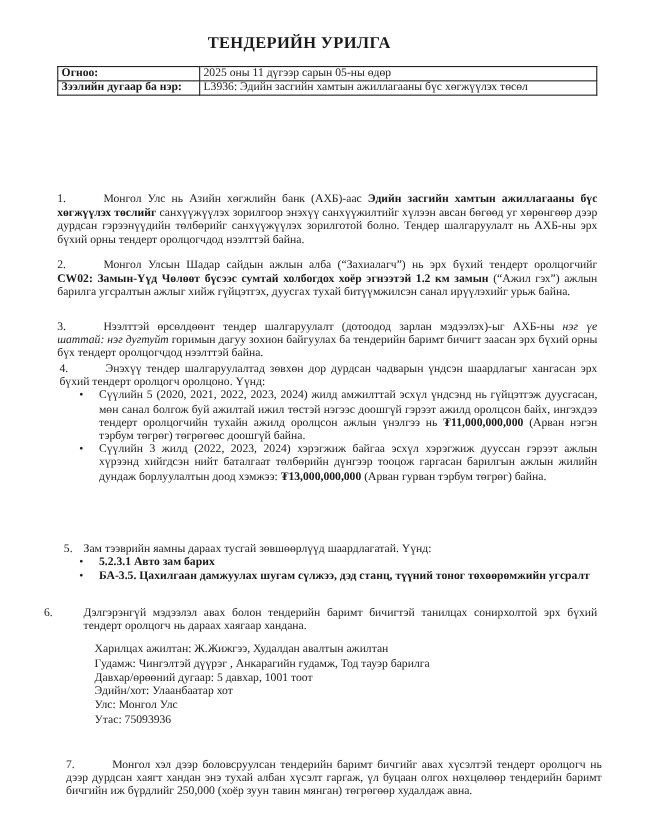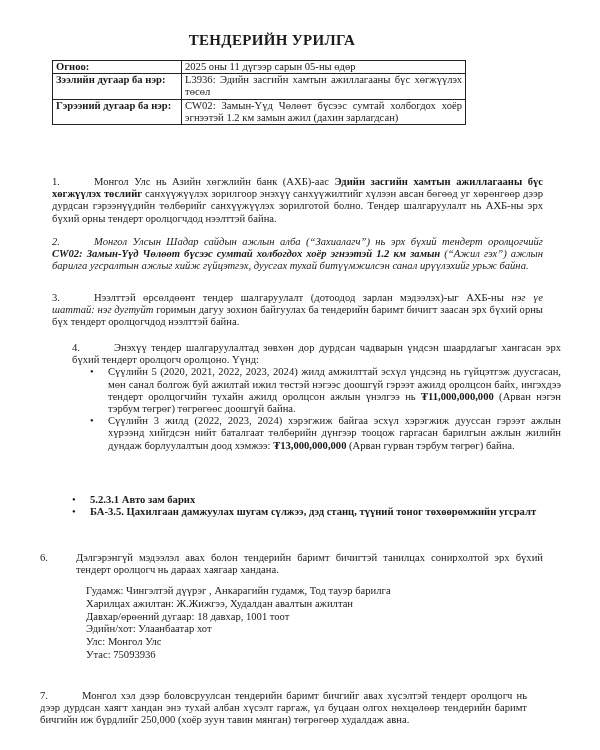--- a/index.html
+++ b/index.html
@@ -6,21 +6,21 @@
   body {
     width: 600px; height: 750px; overflow: hidden; position: relative;
     font-family: "Liberation Serif", "DejaVu Serif", serif;
     color: #1a1a1a; font-size: 10.6px; line-height: 12.2px;
   }
   .title {
     position: absolute; top: 34px; left: 0; width: 544px; text-align: center;
     font-weight: bold; font-size: 15px; letter-spacing: 0.3px;
   }
   table.info {
-    position: absolute; top: 60px; left: 52px; width: 414px;
+    position: absolute; top: 60px; left: 52px; width: 491px;
     border-collapse: collapse; font-size: 10.6px; line-height: 12.2px;
   }
   table.info td { border: 1.3px solid #222; padding: 0 3px; vertical-align: top; }
   table.info td.k { width: 122px; font-weight: bold; }
   table.info td.v { text-align: justify; }
   .p { position: absolute; left: 52px; width: 491px; text-align: justify; }
   .num { display: inline-block; width: 42px; }
   .num-short { display: inline-block; width: 18px; }
   ul.bul { list-style: none; margin: 0; padding: 0; }
   ul.bul li { position: relative; padding-left: 22px; text-align: justify; }
@@ -38,74 +38,71 @@
 <table class="info">
   <tbody>
       <tr>
     <td class="k">Огноо:</td>
     <td class="v">2025 оны 11 дүгээр сарын 05-ны өдөр</td>
   </tr>
   <tr>
     <td class="k">Зээлийн дугаар ба нэр:</td>
     <td class="v">L3936: Эдийн засгийн хамтын ажиллагааны бүс хөгжүүлэх төсөл</td>
   </tr>
-  <tr>
-    <td class="k">Гэрээний дугаар ба нэр:</td>
-    <td class="v">CW02: Замын-Үүд Чөлөөт бүсээс сумтай холбогдох хоёр эгнээтэй 1.2 км замын ажил (дахин зарлагдсан)</td>
-  </tr>
 </tbody>
   </table>
 
 <div class="p" style="top:176px;">
   <span class="num">1.</span><span>Монгол Улс нь Азийн хөгжлийн банк (АХБ)-аас </span><b>Эдийн засгийн хамтын ажиллагааны бүс хөгжүүлэх төслийг</b><span> санхүүжүүлэх зорилгоор энэхүү санхүүжилтийг хүлээн авсан бөгөөд уг хөрөнгөөр дээр дурдсан гэрээнүүдийн төлбөрийг санхүүжүүлэх зорилготой болно. Тендер шалгаруулалт нь АХБ-ны эрх бүхий орны тендерт оролцогчдод нээлттэй байна.</span>
 </div>
 
-<div class="p" style="top:236px;font-style:italic;">
+<div class="p" style="top:236px;">
   <span class="num">2.</span><span>Монгол Улсын Шадар сайдын ажлын алба (“Захиалагч”) нь эрх бүхий тендерт оролцогчийг </span><b>CW02: Замын-Үүд Чөлөөт бүсээс сумтай холбогдох хоёр эгнээтэй 1.2 км замын</b><span> (“Ажил гэх”) ажлын барилга угсралтын ажлыг хийж гүйцэтгэх, дуусгах тухай битүүмжилсэн санал ирүүлэхийг урьж байна.</span>
 </div>
 
 <div class="p" style="top:292px;">
   <span class="num">3.</span><span>Нээлттэй өрсөлдөөнт тендер шалгаруулалт (дотоодод зарлан мэдээлэх)-ыг АХБ-ны </span><i>нэг үе шаттай: нэг дугтуйт</i><span> горимын дагуу зохион байгуулах ба тендерийн баримт бичигт заасан эрх бүхий орны бүх тендерт оролцогчдод нээлттэй байна.</span>
 </div>
 
-<div class="p" style="top:342px; left:54px; width:489px;margin-left:18px;">
+<div class="p" style="top:330px; left:54px; width:489px;">
   <div><span class="num">4.</span><span>Энэхүү тендер шалгаруулалтад зөвхөн дор дурдсан чадварын үндсэн шаардлагыг хангасан эрх бүхий тендерт оролцогч оролцоно. Үүнд:</span></div>
   <ul class="bul" style="padding-left:14px;">
     <li>
       <span class="dot">•</span>
       <span>Сүүлийн 5 (2020, 2021, 2022, 2023, 2024) жилд амжилттай эсхүл үндсэнд нь гүйцэтгэж дуусгасан, мөн санал болгож буй ажилтай ижил төстэй нэгээс доошгүй гэрээт ажилд оролцсон байх, ингэхдээ тендерт оролцогчийн тухайн ажилд оролцсон ажлын үнэлгээ нь </span><b>₮11,000,000,000</b><span> (Арван нэгэн тэрбум төгрөг) төгрөгөөс доошгүй байна.</span>
     </li>
     <li>
       <span class="dot">•</span>
       <span>Сүүлийн 3 жилд (2022, 2023, 2024) хэрэгжиж байгаа эсхүл хэрэгжиж дууссан гэрээт ажлын хүрээнд хийгдсэн нийт баталгаат төлбөрийн дүнгээр тооцож гаргасан барилгын ажлын жилийн дундаж борлуулалтын доод хэмжээ: </span><b>₮13,000,000,000</b><span> (Арван гурван тэрбум  төгрөг) байна.</span>
     </li>
   </ul>
 </div>
 
 <div class="p" style="top:494px; left:58px; width:485px;">
+  <div><span class="num-short">5.</span><span>Зам тээврийн яамны дараах тусгай зөвшөөрлүүд шаардлагатай. Үүнд:</span></div>
   <ul class="bul" style="padding-left:10px;">
     <li>
       <span class="dot">•</span>
       <b>5.2.3.1 Авто зам барих</b>
     </li>
     <li>
       <span class="dot">•</span>
       <b>БА-3.5. Цахилгаан дамжуулах шугам сүлжээ, дэд станц, түүний тоног төхөөрөмжийн угсралт</b>
     </li>
   </ul>
 </div>
 
 <div class="p" style="top:552px; left:58px; width:485px;">
   <div style="padding-left:18px; text-indent:-18px;"><span class="num-short">6.</span><span>Дэлгэрэнгүй мэдээлэл авах болон тендерийн баримт бичигтэй танилцах сонирхолтой эрх бүхий тендерт оролцогч нь дараах хаягаар хандана.</span></div>
 </div>
 
 <div class="contact" style="top:585px;">
+  <div>Харилцах ажилтан: Ж.Жижгээ, Худалдан авалтын ажилтан</div>
   <div>Гудамж: Чингэлтэй дүүрэг , Анкарагийн гудамж, Тод тауэр барилга</div>
-  <div>Харилцах ажилтан: Ж.Жижгээ, Худалдан авалтын ажилтан</div>
-  <div>Давхар/өрөөний дугаар: 18 давхар, 1001 тоот</div>
+  <div>Давхар/өрөөний дугаар: 5 давхар, 1001 тоот</div>
   <div>Эдийн/хот: Улаанбаатар хот</div>
   <div>Улс: Монгол Улс</div>
   <div>Утас: 75093936</div>
 </div>
 
-<div class="p" style="top:690px; left:40px; width:487px;">
+<div class="p" style="top:690px; left:60px; width:487px;">
   <span class="num">7.</span><span>Монгол хэл дээр боловсруулсан тендерийн баримт бичгийг авах хүсэлтэй тендерт оролцогч нь дээр дурдсан хаягт хандан энэ тухай албан хүсэлт гаргаж, үл буцаан олгох нөхцөлөөр тендерийн баримт бичгийн иж бүрдлийг 250,000 (хоёр зуун тавин мянган) төгрөгөөр худалдаж авна.</span>
 </div>
 
 </body></html>

